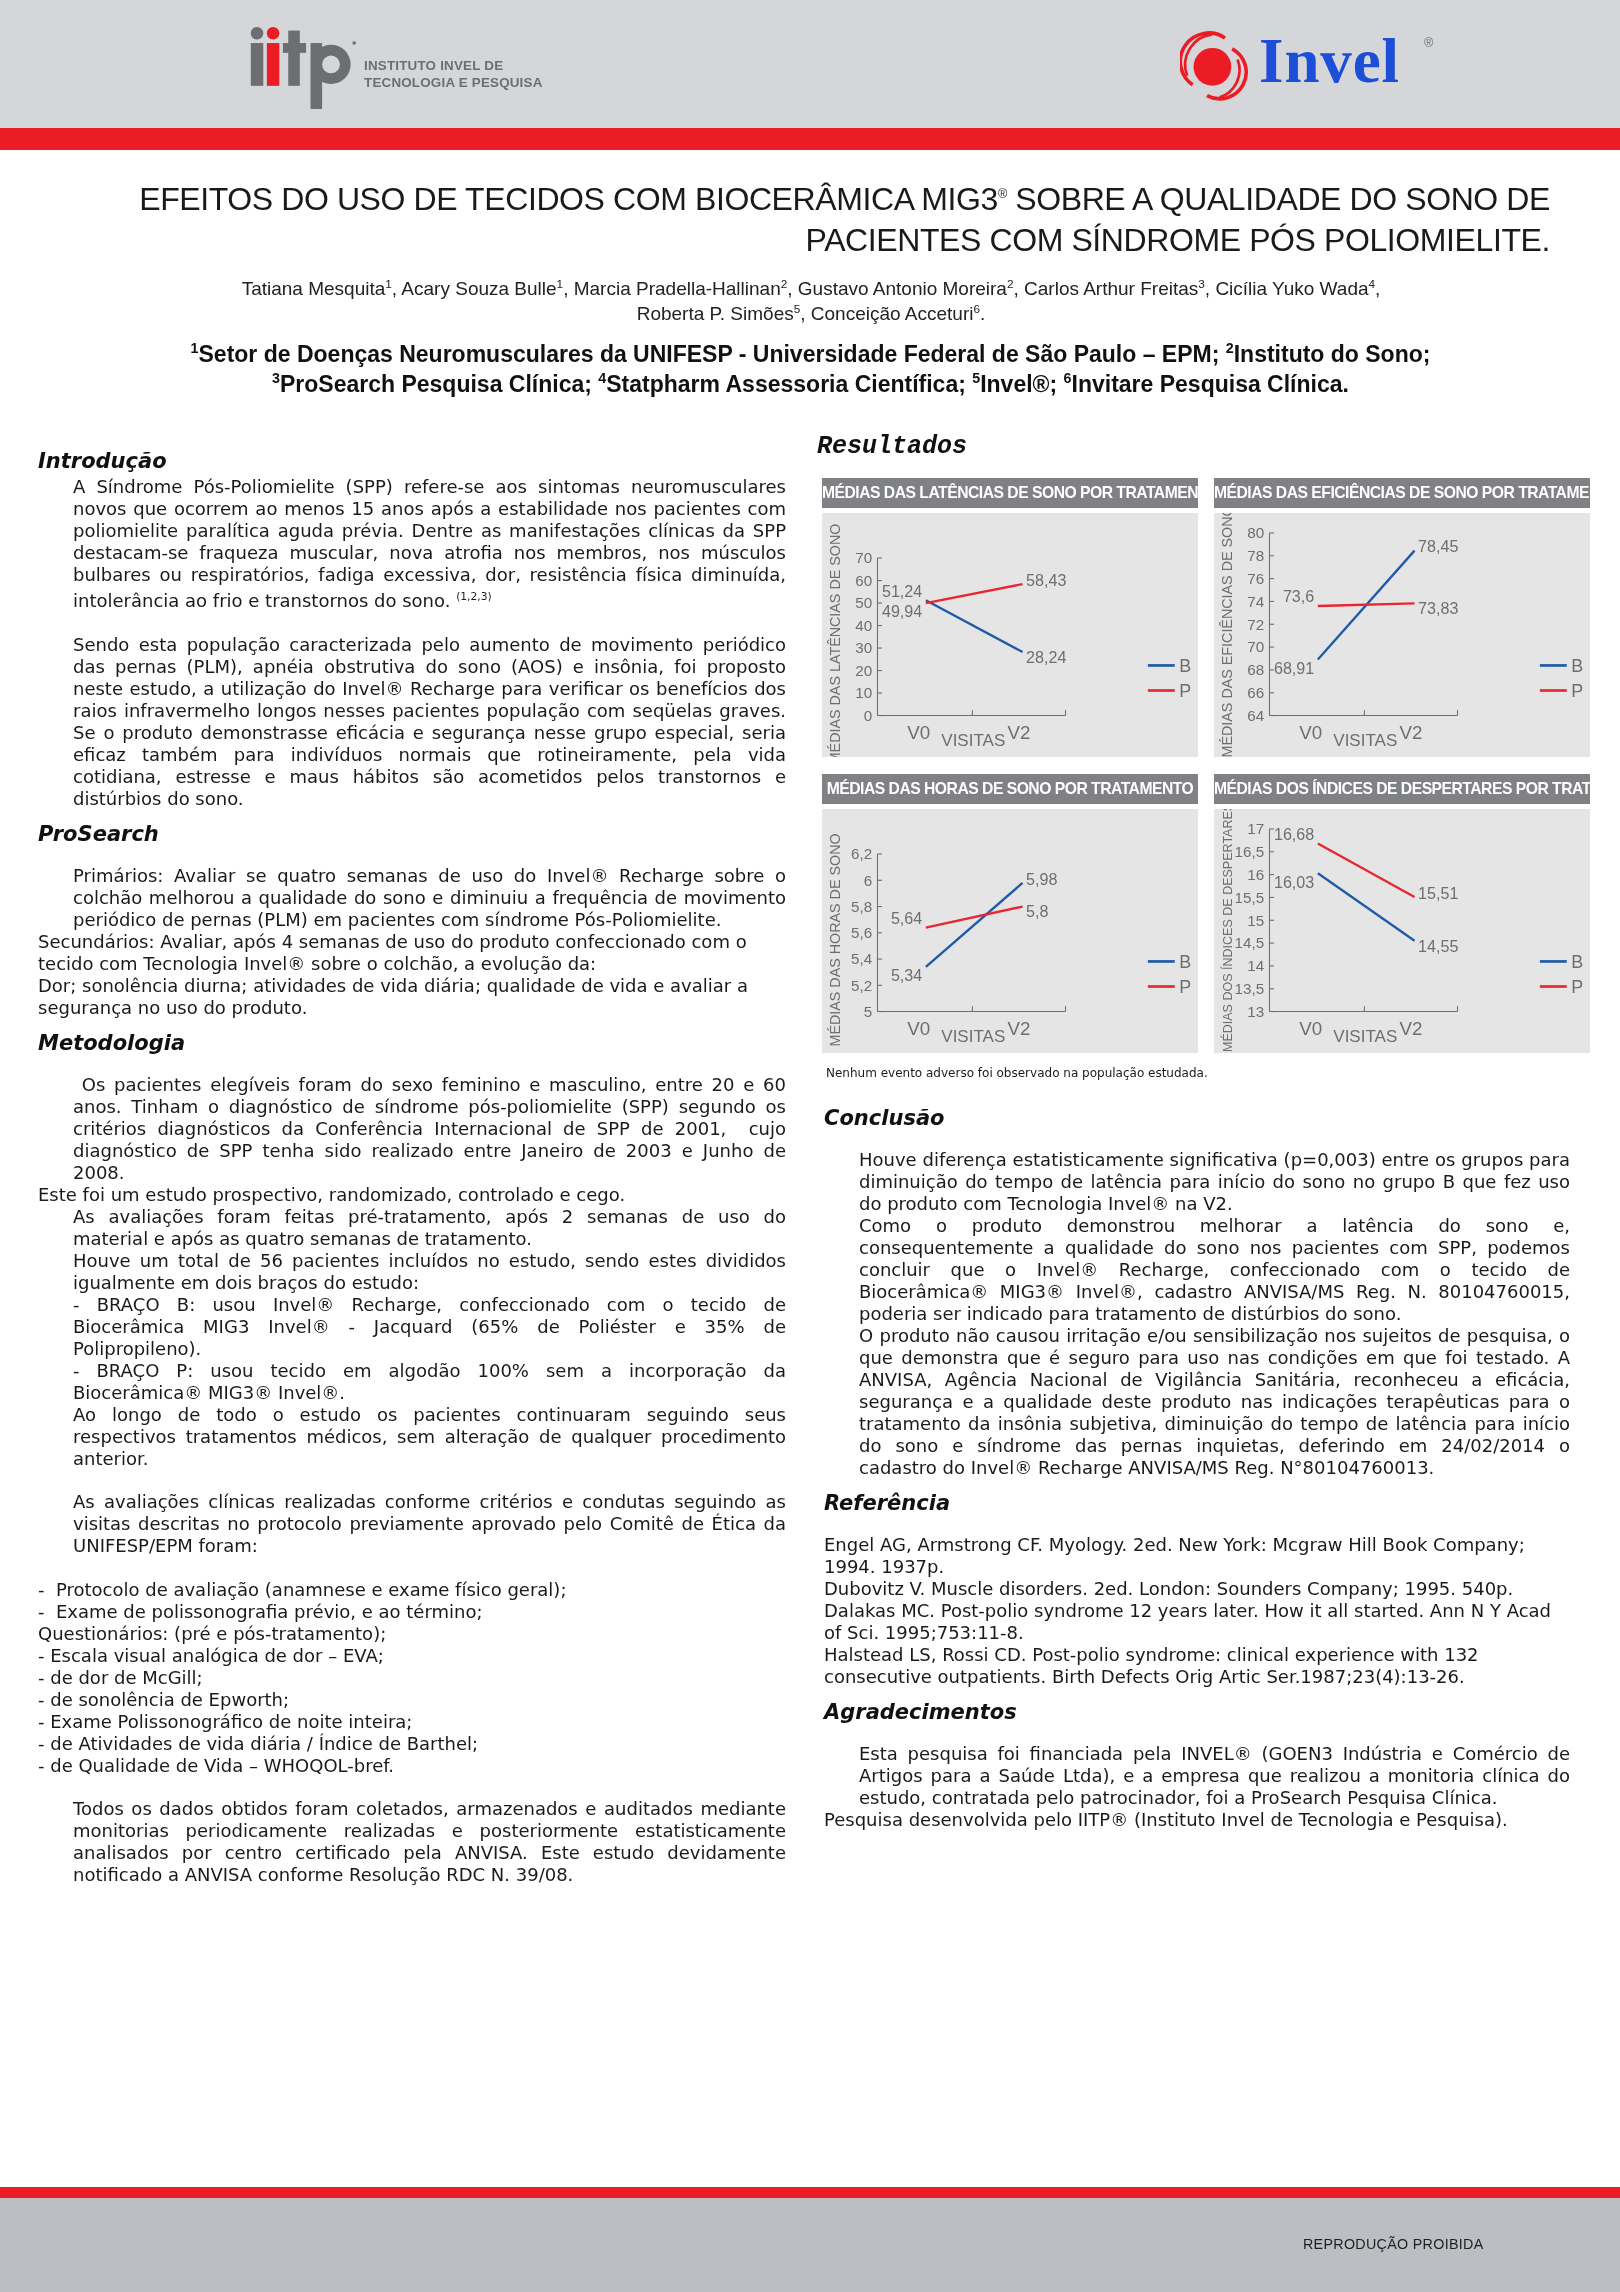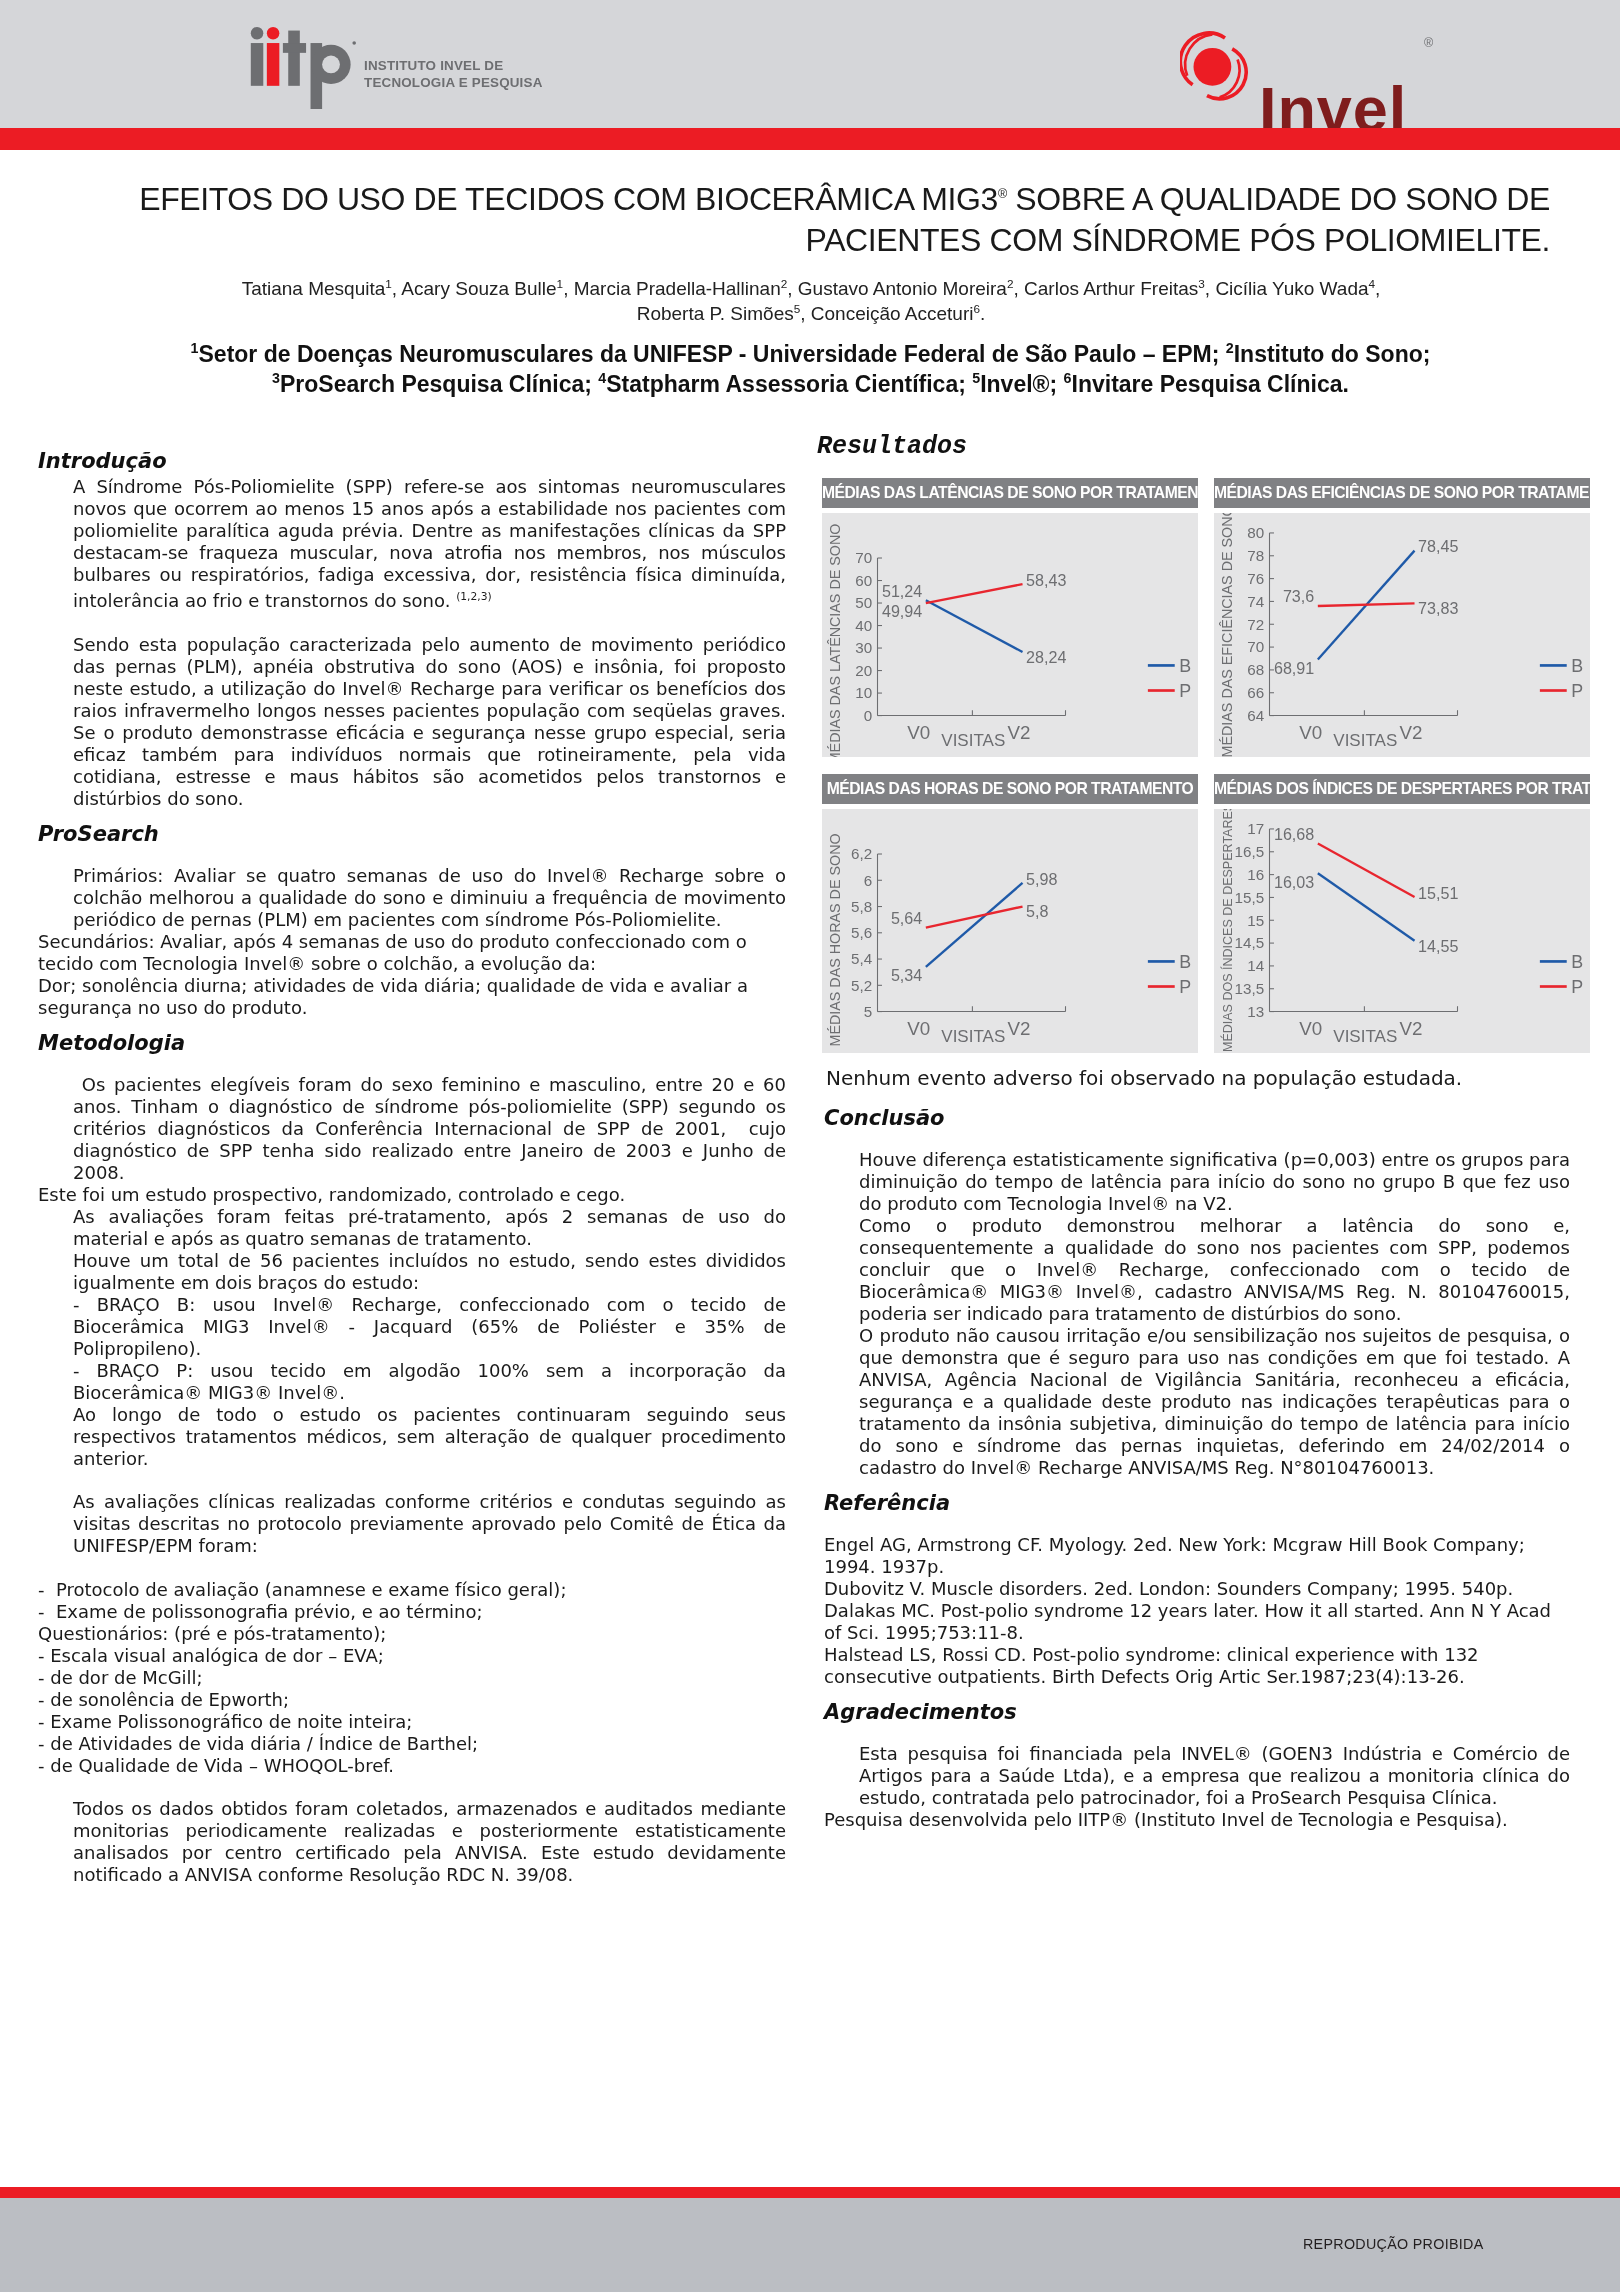--- a/index.html
+++ b/index.html
@@ -6,21 +6,21 @@
   html, body { width: 1620px; height: 2293px; background: #ffffff; overflow: hidden; }
   body { position: relative; font-family: "Liberation Sans", sans-serif; color: #1a1a1a; }
 
   
   .hdr { position: absolute; left: 0; top: 0; width: 1620px; height: 128px; background: #d5d6d9; }
   .hdr-red { position: absolute; left: 0; top: 128px; width: 1620px; height: 22.4px; background: #ec1c24; }
   .logo-iitp { position: absolute; left: 249px; top: 27px; height: 82px; width: 296px; }
   .iitp-mark { position: absolute; left: 0; top: 0; width: 107px; height: 82px; }
   .iitp-text { position: absolute; left: 115px; top: 30px; font-family: "Liberation Sans", sans-serif; font-size: 13.4px; line-height: 17px; color: #6d6e71; font-weight: bold; letter-spacing: 0.2px; }
   .logo-invel { position: absolute; left: 1180px; top: 29px; width: 269px; height: 72px; }
-  .invel-word { position: absolute; left: 79px; top: -3.6px; font-family: Liberation Sans, sans-serif; font-weight: bold; font-size: 63px; color: #7f1d1d; letter-spacing: 0.9px; line-height: 72px; margin-top: 48px; }
+  .invel-word { position: absolute; left: 79px; top: -3.6px; font-family: Liberation Serif, serif; font-weight: bold; font-size: 63px; color: #1d4ed8; letter-spacing: 0.9px; line-height: 72px; }
   .invel-reg { position: absolute; left: 244px; top: 7.2px; font-size: 12.5px; color: #6d6e71; }
 
   
   .title { position: absolute; left: 72px; top: 179px; width: 1478px; text-align: right; font-family: "Liberation Sans", sans-serif; font-size: 32px; line-height: 41px; color: #1a1a1a; letter-spacing: -0.4px; }
   .title sup { font-size: 12.5px; }
   .authors { position: absolute; left: 90px; top: 276px; width: 1442px; text-align: center; font-size: 19px; line-height: 25px; color: #222; }
   .affil { position: absolute; left: 27px; top: 340px; width: 1567px; text-align: center; font-size: 23px; line-height: 29.6px; font-weight: bold; color: #111; }
   sup { font-size: 0.62em; vertical-align: super; line-height: 0; }
 
   
@@ -35,21 +35,21 @@
   .gap-l { height: 16px; }
   .ref-sup { font-size: 10.7px; vertical-align: super; }
 
   .res-title { position: absolute; left: 817px; top: 432px; font-family: Liberation Mono, monospace; font-style: italic; font-weight: bold; font-size: 25px; color: #111; }
 
   
   .chart { position: absolute; width: 376px; }
   .chart-hdr { height: 30px; background: #808184; color: #fff; font-family: "Liberation Sans", sans-serif; font-weight: bold; font-size: 15.7px; line-height: 30px; text-align: center; letter-spacing: -0.5px; white-space: nowrap; overflow: hidden; transform-origin: left; }
   .chart-body { margin-top: 5.4px; height: 244px; background: #e5e5e6; }
   .chart svg { display: block; }
-  .chart-note { position: absolute; left: 826px; top: 1066px; font-family: "DejaVu Sans", sans-serif; font-size: 20px; color: #1a1a1a; }
+  .chart-note { position: absolute; left: 826px; top: 1066px; font-family: "DejaVu Sans", sans-serif; font-size: 12px; color: #1a1a1a; }
 
   
   .ftr-red { position: absolute; left: 0; top: 2187px; width: 1620px; height: 10.7px; background: #ec1c24; }
   .ftr { position: absolute; left: 0; top: 2198px; width: 1620px; height: 95px; background: #bbbec3; }
   .ftr-text { position: absolute; left: 1303px; top: 2236px; font-family: "Liberation Sans", sans-serif; font-size: 14.3px; color: #231f20; letter-spacing: 0.3px; text-align: center; }
 </style>
 </head>
 <body>
 
 <div class="hdr">

